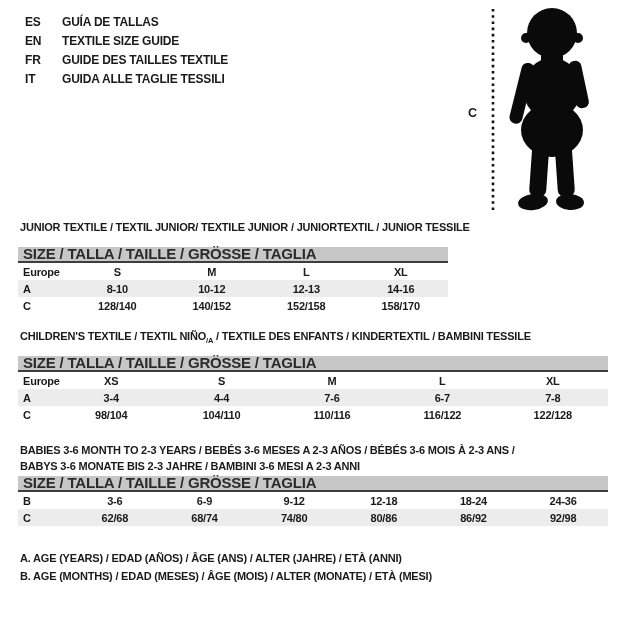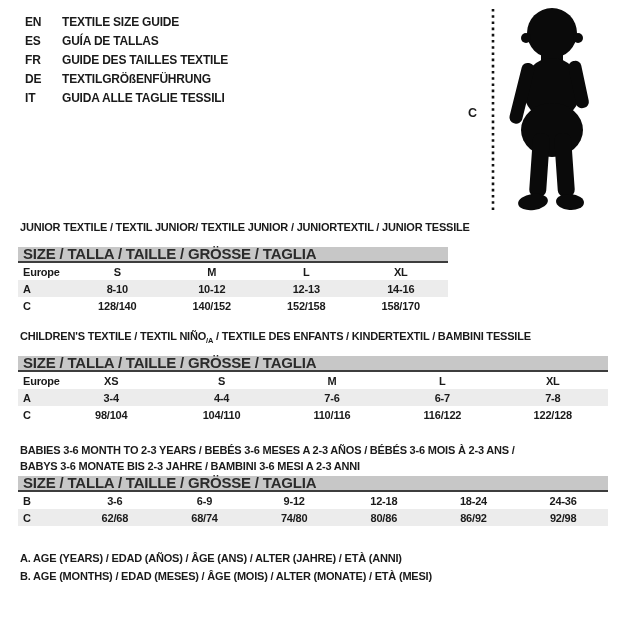--- a/index.html
+++ b/index.html
@@ -42,34 +42,30 @@
   .legend-block { position:absolute; left:20px; top:549px; }
   .legend-line { height:18px; line-height:18px; font-size:11px; white-space:nowrap; }
 </style>
 </head>
 <body>
 
 <div id="page">
 
   <div class="lang-block">
     <div class="lang-row">
+      <span class="lang-code">ES</span>
+      <span class="lang-label">GUÍA DE TALLAS</span>
+    </div>
+    <div class="lang-row">
       <span class="lang-code">EN</span>
       <span class="lang-label">TEXTILE SIZE GUIDE</span>
     </div>
     <div class="lang-row">
-      <span class="lang-code">ES</span>
-      <span class="lang-label">GUÍA DE TALLAS</span>
-    </div>
-    <div class="lang-row">
       <span class="lang-code">FR</span>
       <span class="lang-label">GUIDE DES TAILLES TEXTILE</span>
-    </div>
-    <div class="lang-row">
-      <span class="lang-code">DE</span>
-      <span class="lang-label">TEXTILGRÖßENFÜHRUNG</span>
     </div>
     <div class="lang-row">
       <span class="lang-code">IT</span>
       <span class="lang-label">GUIDA ALLE TAGLIE TESSILI</span>
     </div>
   </div>
 
   <div class="measure-label">C</div>
   <svg class="figure-svg" width="118" height="210" viewBox="0 0 118 210" xmlns="http://www.w3.org/2000/svg">
     <line x1="7" y1="4" x2="7" y2="207" stroke="#121212" stroke-width="2.6" stroke-dasharray="2.6 3.6"></line>

